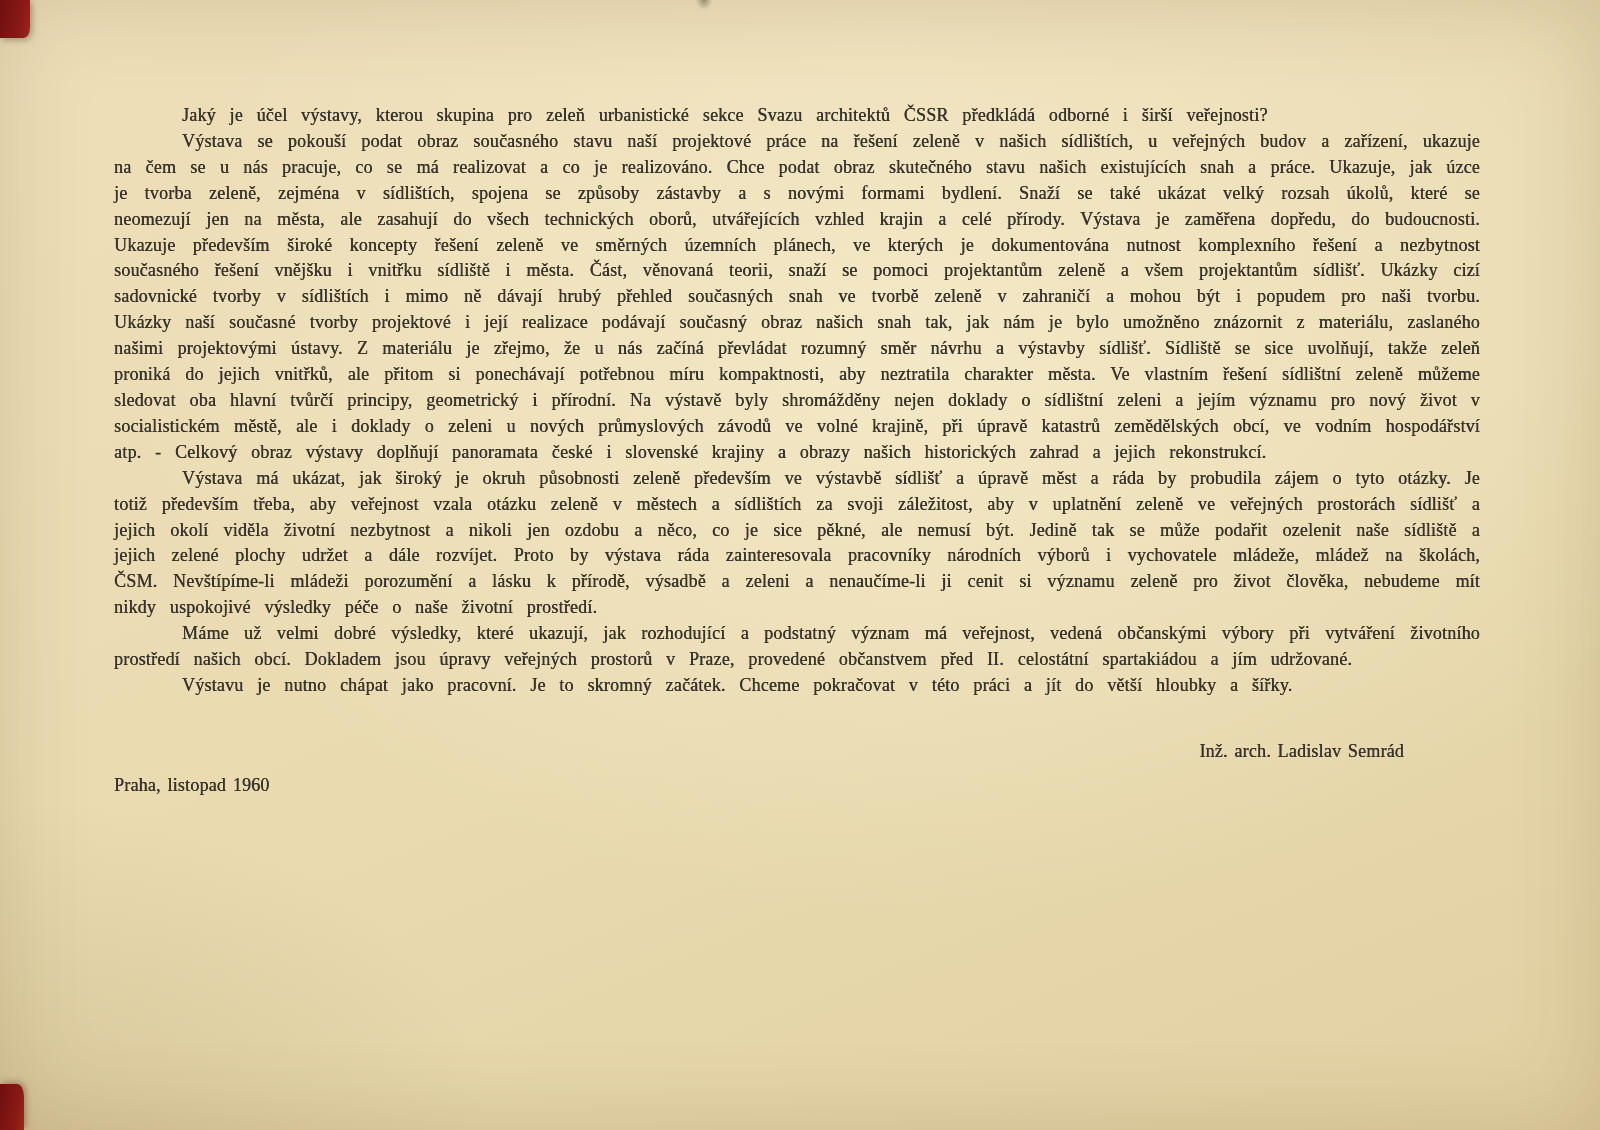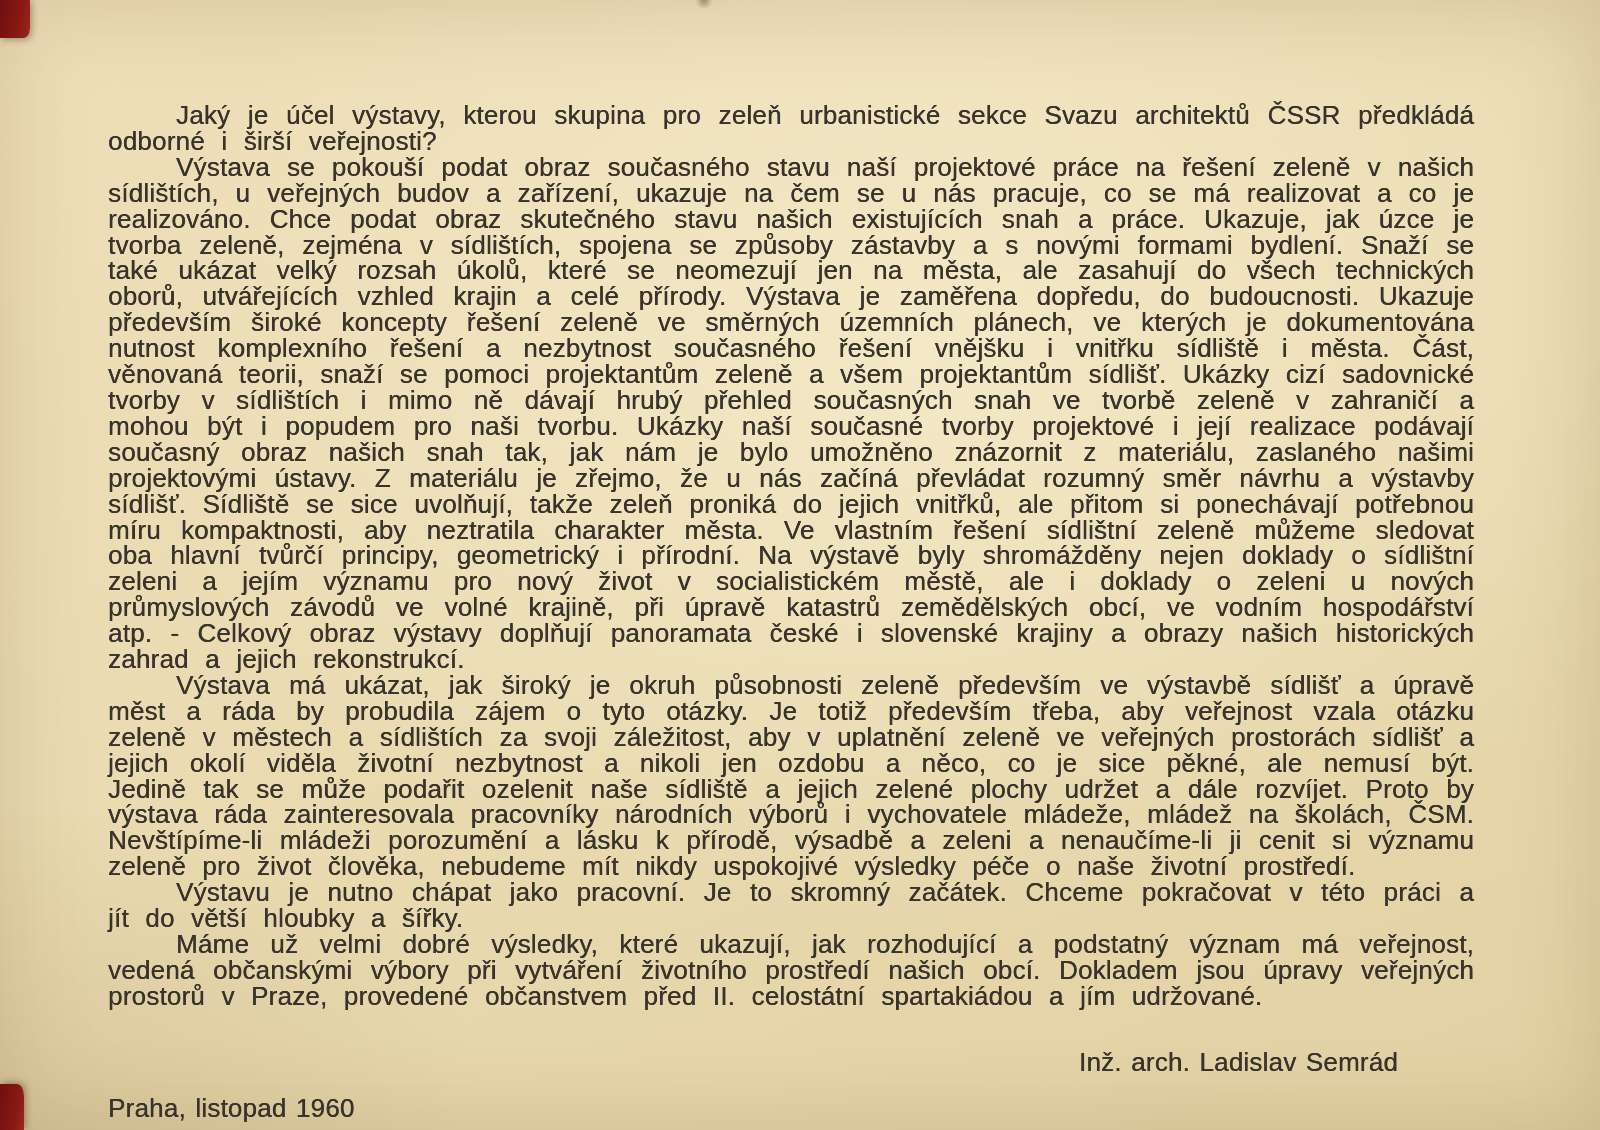--- a/index.html
+++ b/index.html
@@ -51,63 +51,64 @@
     position: absolute;
     top: 0;
     left: 696px;
     width: 16px;
     height: 9px;
     background: radial-gradient(ellipse at 50% 0%, rgba(90,85,75,0.55), rgba(90,85,75,0) 75%);
   }
 
   .text-block {
     position: absolute;
-    left: 108px;
+    left: 114px;
     top: 103px;
     width: 1366px;
     color: #38342c;
-    font-size: 26px;
+    font-size: 18px;
     line-height: 25.9px;
     letter-spacing: 0.2px;
     word-spacing: 9px;
     text-align: justify;
     
     text-shadow: 0.3px 0 0 currentColor;
+    font-family: Liberation Serif, serif;
   }
   .text-block p {
     margin: 0;
     text-indent: 68px;
   }
 
   .signature {
     margin-top: 40px;
     padding-right: 76px;
     text-align: right;
     word-spacing: 2px;
   }
   .place-date {
-    margin-top: 20px;
+    margin-top: 8px;
     text-align: left;
     word-spacing: 2px;
   }
 </style>
 </head>
 <body>
 
 <div class="page">
 
   <div class="binding-mark top"></div>
   <div class="binding-mark bottom"></div>
   <div class="smudge"></div>
 
   <div class="text-block">
     <p>Jaký je účel výstavy, kterou skupina pro zeleň urbanistické sekce Svazu architektů ČSSR předkládá odborné i širší veřejnosti?</p>
     <p>Výstava se pokouší podat obraz současného stavu naší projektové práce na řešení zeleně v našich sídlištích, u veřejných budov a zařízení, ukazuje na čem se u nás pracuje, co se má realizovat a co je realizováno. Chce podat obraz skutečného stavu našich existujících snah a práce. Ukazuje, jak úzce je tvorba zeleně, zejména v sídlištích, spojena se způsoby zástavby a s novými formami bydlení. Snaží se také ukázat velký rozsah úkolů, které se neomezují jen na města, ale zasahují do všech technických oborů, utvářejících vzhled krajin a celé přírody. Výstava je zaměřena dopředu, do budoucnosti. Ukazuje především široké koncepty řešení zeleně ve směrných územních plánech, ve kterých je dokumentována nutnost komplexního řešení a nezbytnost současného řešení vnějšku i vnitřku sídliště i města. Část, věnovaná teorii, snaží se pomoci projektantům zeleně a všem projektantům sídlišť. Ukázky cizí sadovnické tvorby v sídlištích i mimo ně dávají hrubý přehled současných snah ve tvorbě zeleně v zahraničí a mohou být i popudem pro naši tvorbu. Ukázky naší současné tvorby projektové i její realizace podávají současný obraz našich snah tak, jak nám je bylo umožněno znázornit z materiálu, zaslaného našimi projektovými ústavy. Z materiálu je zřejmo, že u nás začíná převládat rozumný směr návrhu a výstavby sídlišť. Sídliště se sice uvolňují, takže zeleň proniká do jejich vnitřků, ale přitom si ponechávají potřebnou míru kompaktnosti, aby neztratila charakter města. Ve vlastním řešení sídlištní zeleně můžeme sledovat oba hlavní tvůrčí principy, geometrický i přírodní. Na výstavě byly shromážděny nejen doklady o sídlištní zeleni a jejím významu pro nový život v socialistickém městě, ale i doklady o zeleni u nových průmyslových závodů ve volné krajině, při úpravě katastrů zemědělských obcí, ve vodním hospodářství atp. - Celkový obraz výstavy doplňují panoramata české i slovenské krajiny a obrazy našich historických zahrad a jejich rekonstrukcí.</p>
     <p>Výstava má ukázat, jak široký je okruh působnosti zeleně především ve výstavbě sídlišť a úpravě měst a ráda by probudila zájem o tyto otázky. Je totiž především třeba, aby veřejnost vzala otázku zeleně v městech a sídlištích za svoji záležitost, aby v uplatnění zeleně ve veřejných prostorách sídlišť a jejich okolí viděla životní nezbytnost a nikoli jen ozdobu a něco, co je sice pěkné, ale nemusí být. Jedině tak se může podařit ozelenit naše sídliště a jejich zelené plochy udržet a dále rozvíjet. Proto by výstava ráda zainteresovala pracovníky národních výborů i vychovatele mládeže, mládež na školách, ČSM. Nevštípíme-li mládeži porozumění a lásku k přírodě, výsadbě a zeleni a nenaučíme-li ji cenit si významu zeleně pro život člověka, nebudeme mít nikdy uspokojivé výsledky péče o naše životní prostředí.</p>
+    <p>Máme už velmi dobré výsledky, které ukazují, jak rozhodující a podstatný význam má veřejnost, vedená občanskými výbory při vytváření životního prostředí našich obcí. Dokladem jsou úpravy veřejných prostorů v Praze, provedené občanstvem před II. celostátní spartakiádou a jím udržované.</p>
     <p>Výstavu je nutno chápat jako pracovní. Je to skromný začátek. Chceme pokračovat v této práci a jít do větší hloubky a šířky.</p>
-    <p>Máme už velmi dobré výsledky, které ukazují, jak rozhodující a podstatný význam má veřejnost, vedená občanskými výbory při vytváření životního prostředí našich obcí. Dokladem jsou úpravy veřejných prostorů v Praze, provedené občanstvem před II. celostátní spartakiádou a jím udržované.</p>
 
     <div class="signature">Inž. arch. Ladislav Semrád</div>
 
     <div class="place-date">Praha, listopad 1960</div>
   </div>
 
 </div>
 
 </body></html>

